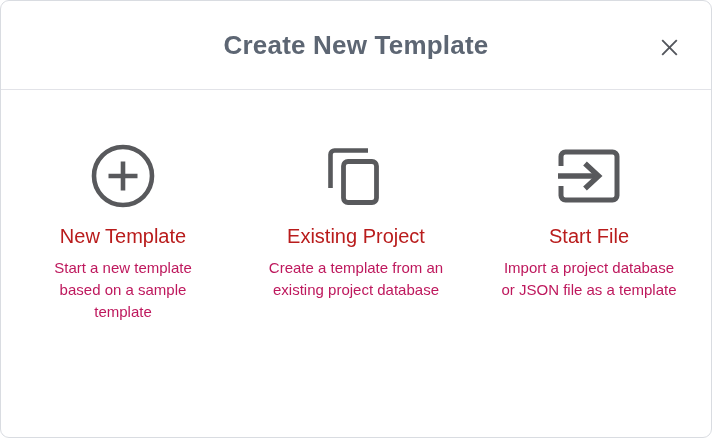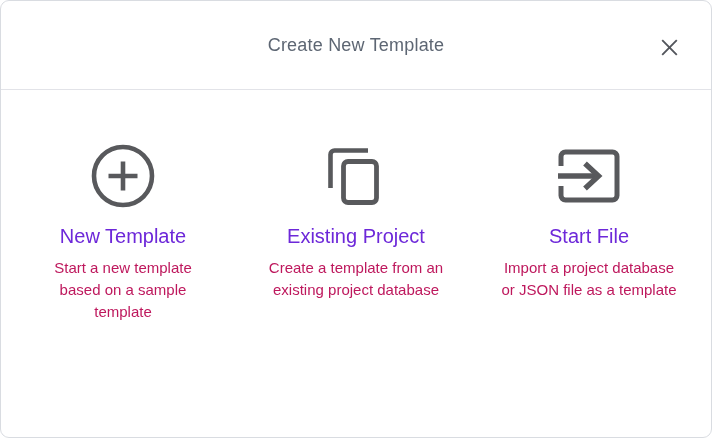--- a/index.html
+++ b/index.html
@@ -32,22 +32,22 @@
     position: relative;
     height: 89px;
     box-sizing: border-box;
     border-bottom: 1px solid #e2e3e8;
     display: flex;
     align-items: center;
     justify-content: center;
   }
 
   .dialog-title {
-    font-size: 18px;
-    font-weight: 400;
+    font-size: 26px;
+    font-weight: 700;
     color: #5d6673;
     letter-spacing: 0.2px;
     line-height: 1;
     user-select: none;
   }
 
   .close-button {
     position: absolute;
     top: 28px;
     right: 24px;
@@ -101,21 +101,21 @@
     display: flex;
     align-items: center;
     justify-content: center;
     margin-bottom: 10px;
   }
   .option-icon svg { display: block; }
 
   .option-title {
     font-size: 20px;
     font-weight: 400;
-    color: #6d28d9;
+    color: #b91c1c;
     line-height: 1.2;
     margin-bottom: 9px;
     user-select: none;
   }
 
   .option-desc {
     font-size: 15px;
     font-weight: 400;
     color: #be185d;
     line-height: 22px;

